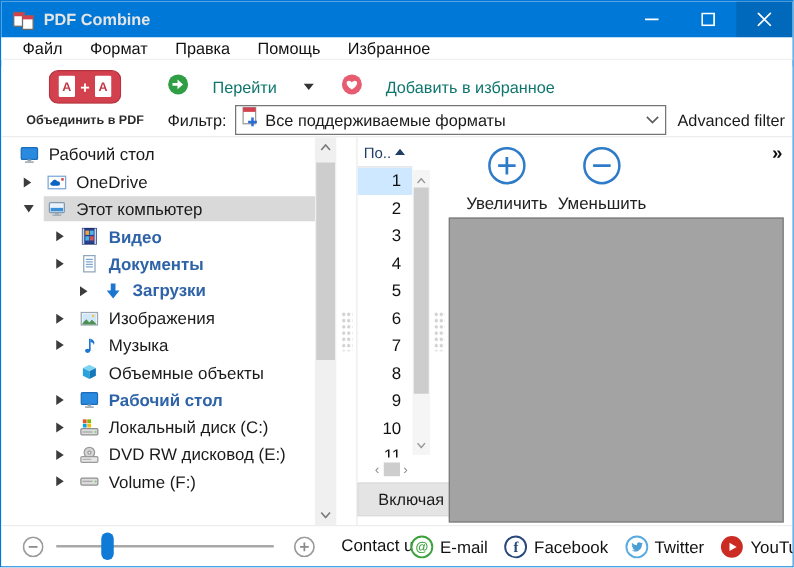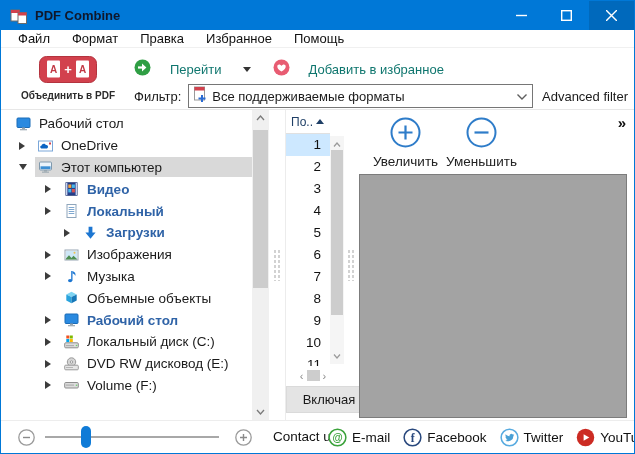--- a/index.html
+++ b/index.html
@@ -6,21 +6,21 @@
   *{box-sizing:border-box;}
   .window{
     position:relative;width:635px;height:454px;background:#fff;
     border:1px solid var(--titlebar-blue,#0078d7);
     font-family:"Liberation Sans","DejaVu Sans",sans-serif;
     overflow:hidden;color:#1a1a1a;
   }
   
   .titlebar{position:absolute;left:0;top:0;right:0;height:29px;background:var(--titlebar-blue,#0078d7);display:flex;align-items:center;}
   .app-icon{margin:0 7px 0 9px;display:flex;}
-  .title{color:#0f172a;font-size:13px;font-weight:bold;}
+  .title{color:#e5e5e5;font-size:13px;font-weight:bold;}
   .win-controls{position:absolute;right:0;top:0;height:29px;display:flex;}
   .winbtn{width:45px;height:29px;display:flex;align-items:center;justify-content:center;}
   .winbtn.close{background:rgba(0,0,0,.12);}
   
   .menubar{position:absolute;left:0;top:29px;right:0;height:18px;background:#fff;display:flex;align-items:center;padding-left:6px;border-bottom:1px solid #f0f0f0;}
   .menu-item{padding:0 11px;font-size:13px;color:#111;line-height:22px;cursor:default;}
   
   .toolbar{position:absolute;left:0;top:52px;right:0;height:57px;background:#fff;border-bottom:1px solid #e7e7e7;}
   .combine-btn{position:absolute;left:8px;top:3px;width:118px;text-align:center;cursor:pointer;}
   .combine-label{display:block;margin-top:3px;font-size:10px;font-weight:bold;color:#2b2b2b;white-space:nowrap;}
@@ -111,22 +111,22 @@
             <path d="M0 0l11 11M11 0L0 11" stroke="#fff" stroke-width="1.4"></path>
           </svg>
         </div>
     </div>
   </div>
 
   <div class="menubar" id="menubar">
       <div class="menu-item">Файл</div>
       <div class="menu-item">Формат</div>
       <div class="menu-item">Правка</div>
+      <div class="menu-item">Помощь</div>
       <div class="menu-item">Избранное</div>
-      <div class="menu-item">Помощь</div>
     </div>
 
   <div class="toolbar">
     <div class="combine-btn">
       <span>
         <svg width="58" height="27" viewBox="0 0 58 27">
             <rect x="0.5" y="0.5" width="57" height="26" rx="7" fill="#d2414d" stroke="#b4333e"></rect>
             <rect x="8" y="4.5" width="13" height="17" rx="1" fill="#fff"></rect>
             <text x="14.5" y="17" font-size="10" font-weight="bold" fill="#c23945" text-anchor="middle" font-family="Liberation Sans,sans-serif">A</text>
             <text x="29" y="18" font-size="13" font-weight="bold" fill="#fff" text-anchor="middle" font-family="Liberation Sans,sans-serif">+</text>
@@ -231,21 +231,21 @@
         </div>
         <div class="trow" style="padding-left: 44px;">
           <span class="arr c"></span>
           <span class="tcontent">
             <span class="ticon">
               <svg width="17" height="16" viewBox="0 0 16 16">
                 <rect x="3.5" y="1.5" width="9" height="13" fill="#fff" stroke="#8fa6bc"></rect>
                 <path d="M5.2 4.5h5.6M5.2 6.5h5.6M5.2 8.5h5.6M5.2 10.5h5.6" stroke="#7fa8d0"></path>
               </svg>
             </span>
-            <span class="tlabel bold">Локальный</span>
+            <span class="tlabel bold">Документы</span>
           </span>
         </div>
         <div class="trow" style="padding-left: 63px;">
           <span class="arr c"></span>
           <span class="tcontent">
             <span class="ticon">
               <svg width="17" height="16" viewBox="0 0 16 16">
                 <path d="M6.1 1.8h3.8v5.6h3.2L8 13.8 2.9 7.4h3.2z" fill="#1c76d1"></path>
               </svg>
             </span>

